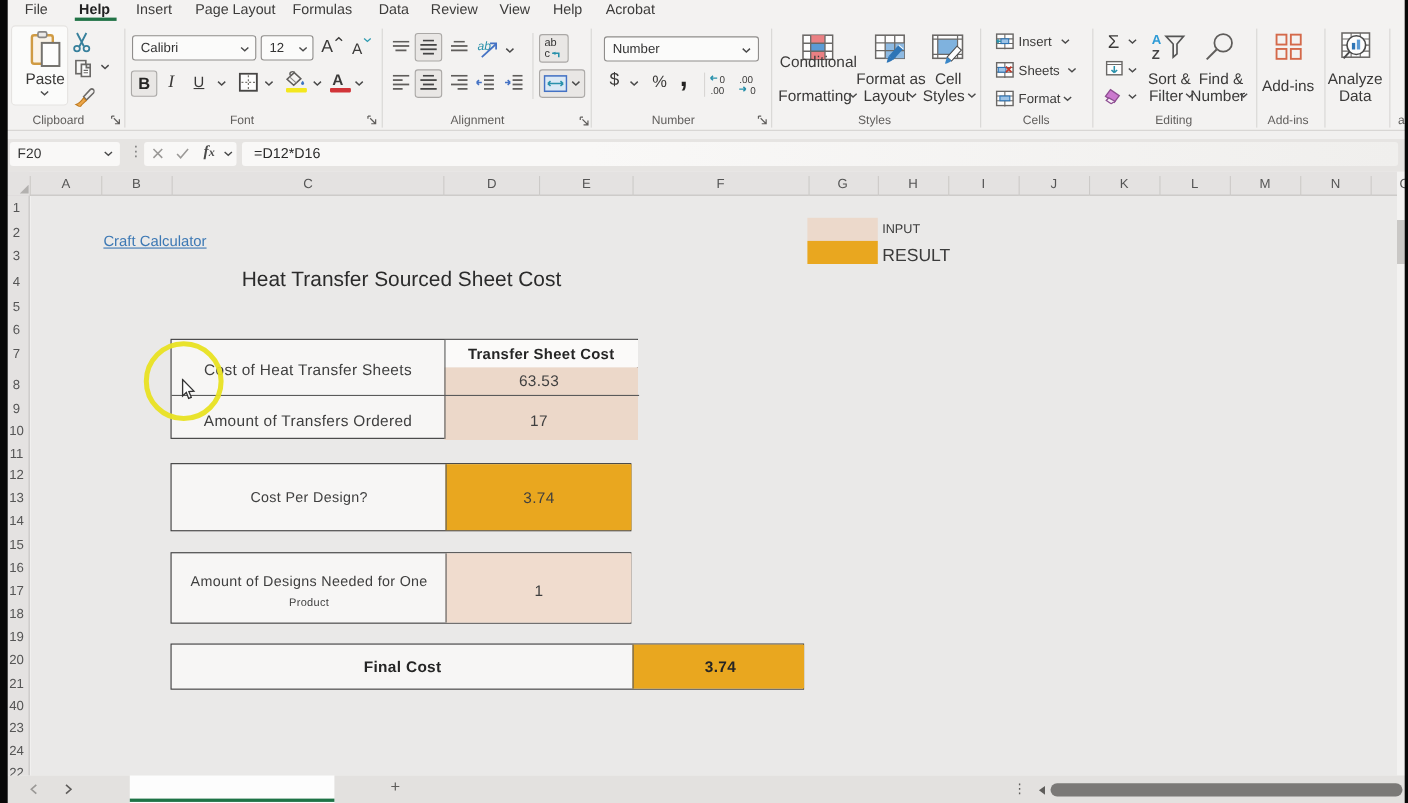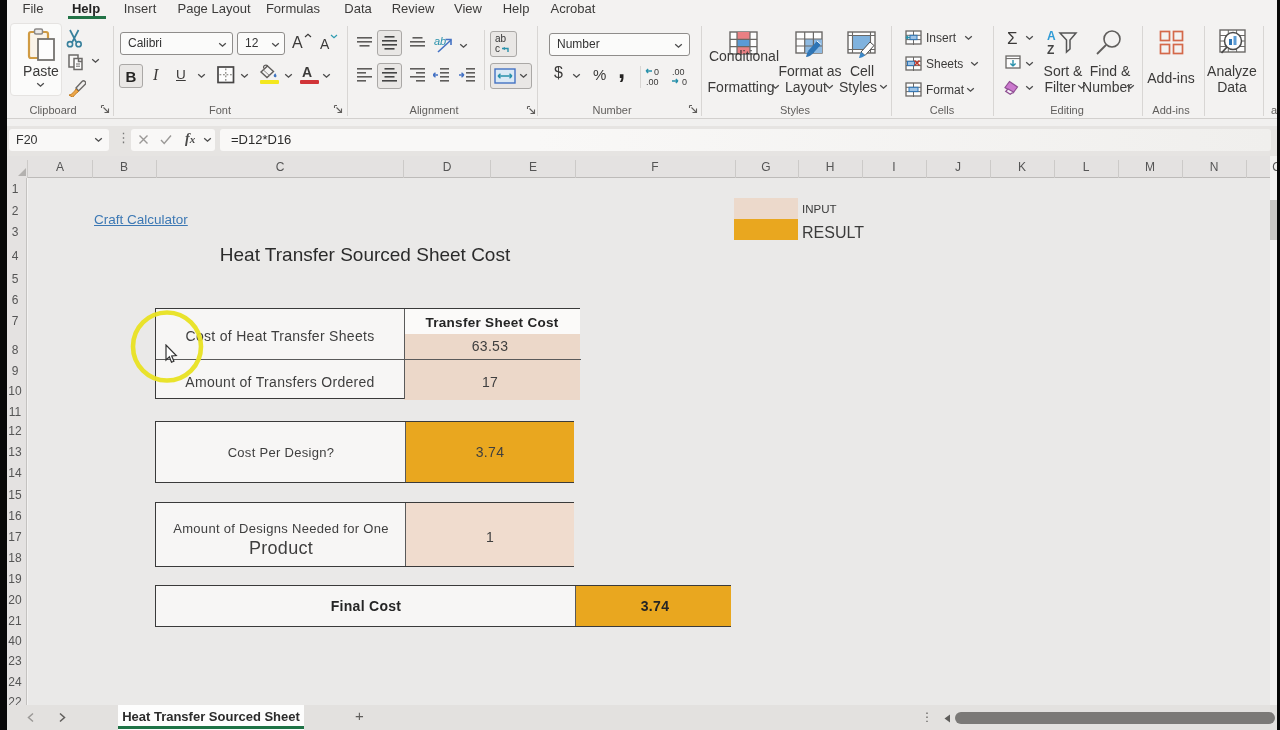--- a/index.html
+++ b/index.html
@@ -499,21 +499,21 @@
     <div class="abs" style="left:249px;top:0;width:169px;height:60px;background:#e9a71f"></div>
     <div class="cellline" style="left:249px;top:0;width:1px;height:60px"></div>
     <div class="ctext" style="left:125px;top:30px;font-size:13px">Cost Per Design?</div>
     <div class="ctext" style="left:334px;top:30px">3.74</div>
   </div>
 
   <div class="tbl" style="left:155px;top:502px;width:419px;height:65px">
     <div class="abs" style="left:249px;top:0;width:169px;height:63px;background:#f0dcce"></div>
     <div class="cellline" style="left:249px;top:0;width:1px;height:63px"></div>
     <div class="ctext" style="left:125px;top:25px;font-size:13px">Amount of Designs Needed for One</div>
-    <div class="ctext" style="left:125px;top:45px;font-size:18px">Product</div>
+    <div class="ctext" style="left:125px;top:45px;font-size:10px">Product</div>
     <div class="ctext" style="left:334px;top:34px">1</div>
   </div>
 
   <div class="tbl" style="left:155px;top:585px;width:576px;height:42px">
     <div class="abs" style="left:419px;top:0;width:156px;height:40px;background:#e9a71f"></div>
     <div class="cellline" style="left:419px;top:0;width:1px;height:40px"></div>
     <div class="ctext" style="left:210px;top:20px;font-size:14px;font-weight:700;color:#252525">Final Cost</div>
     <div class="ctext" style="left:499px;top:20px;font-size:14px;font-weight:700;color:#252525">3.74</div>
   </div>
 
@@ -532,21 +532,20 @@
   </svg>
 </div>
 <div id="tabbar">
   <svg class="abs" style="left:26px;top:7px" width="9" height="11">
         <path d="M7 1.5L2.5 5.5L7 9.5" fill="none" stroke="#9a9896" stroke-width="1.5"></path>
       </svg>
   <svg class="abs" style="left:58px;top:7px" width="9" height="11">
         <path d="M2 1.5L6.5 5.5L2 9.5" fill="none" stroke="#5f5d5b" stroke-width="1.5"></path>
       </svg>
   <div class="abs" style="left:118px;top:0;width:186px;height:25px;background:#fdfdfd"></div>
-  <div class="abs ctr" style="left:118px;top:0;width:186px;height:22px;font-size:13px;font-weight:700;color:#2b2b2b">Heat Transfer Sourced Sheet</div>
   <div class="abs" style="left:118px;top:21px;width:186px;height:3px;background:#1e7346"></div>
   <div class="abs" style="left:355px;top:2px;font-size:15px;color:#5f5d5b">+</div>
   <div class="abs" style="left:921px;top:5px;font-size:12px;color:#5f5d5b">⋮</div>
   <svg class="abs" style="left:943px;top:9px" width="8" height="9">
         <path d="M7 0.5L1.5 4.5L7 8.5z" fill="#5f5d5b"></path>
       </svg>
   <div class="abs" style="left:955px;top:7px;width:320px;height:12px;background:#7b7977;border-radius:6px"></div>
 </div>
 <div id="lstrip"></div>
 <div id="rstrip"></div>

